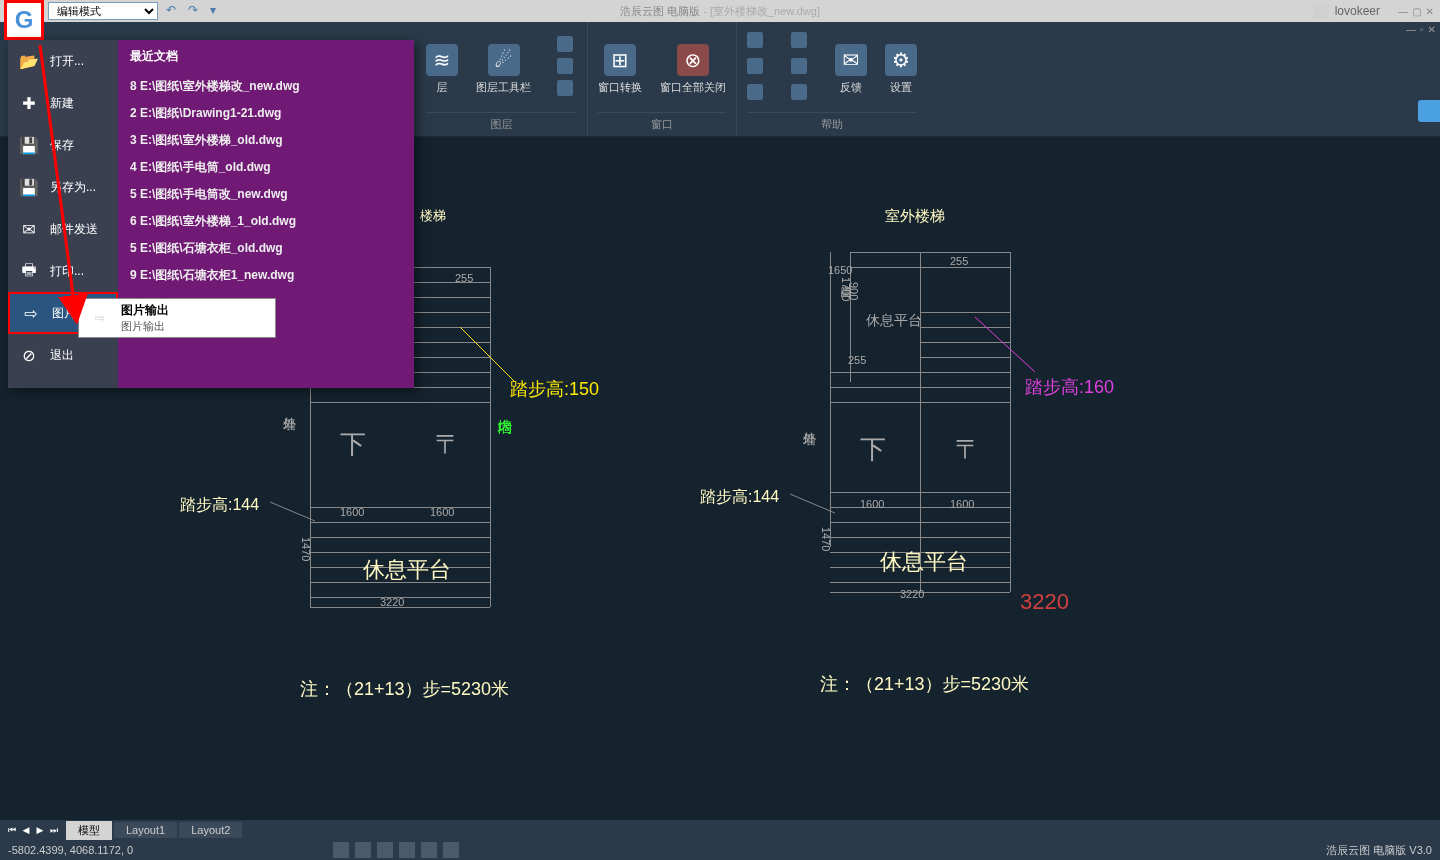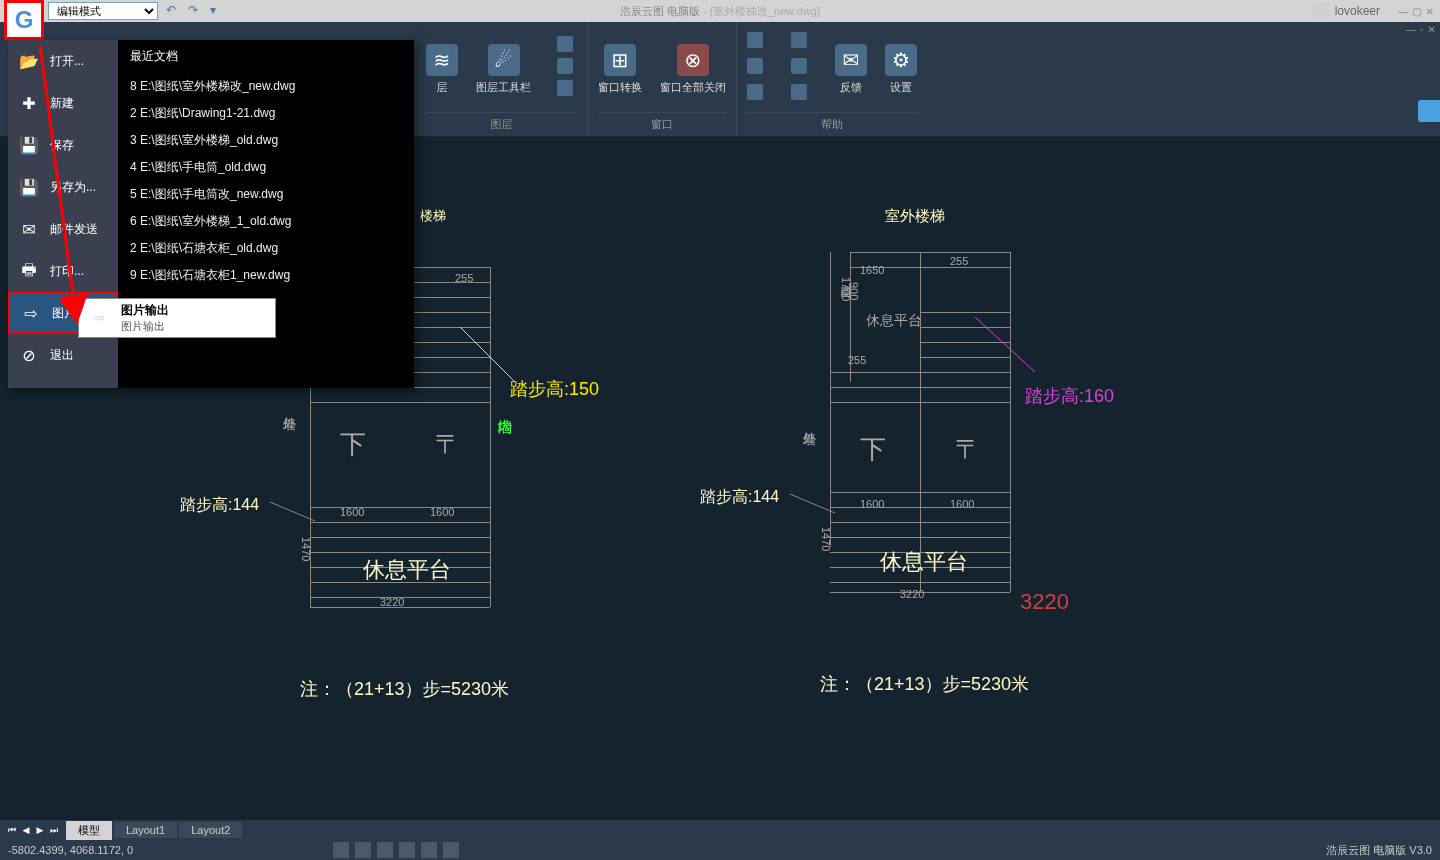--- a/index.html
+++ b/index.html
@@ -27,21 +27,21 @@
     .ribbon-small { width: 20px; margin-left: 8px; }
     .ribbon-small-btn { width: 16px; height: 16px; background: #4a6a8a; margin-bottom: 6px; border-radius: 2px; }
     
     .inner-win { position: absolute; right: 4px; top: 24px; display: flex; gap: 4px; color: #999; z-index: 50; font-size: 10px; }
     
     .app-menu { position: absolute; left: 8px; top: 40px; width: 406px; height: 348px; background: #3a4050; z-index: 200; box-shadow: 3px 3px 10px rgba(0,0,0,0.5); display: flex; }
     .menu-left { width: 110px; background: #3a4050; }
     .menu-item { height: 42px; display: flex; align-items: center; padding: 0 10px; gap: 10px; color: #fff; font-size: 12px; }
     .menu-item.sel { background: #2a5580; border: 2px solid red; }
     .menu-icon { width: 22px; height: 22px; display: flex; align-items: center; justify-content: center; color: #fff; font-size: 16px; }
-    .menu-right { flex: 1; background: #000000; padding: 8px 12px; color: #fff; font-size: 12px; }
+    .menu-right { flex: 1; background: #701a75; padding: 8px 12px; color: #fff; font-size: 12px; font-weight: bold; }
     .recent-title { margin-bottom: 8px; }
     .recent-item { padding: 5px 0; color: #eee; }
     .submenu { position: absolute; left: 78px; top: 298px; width: 198px; height: 40px; background: #fff; border: 1px solid #888; padding: 4px 8px; display: flex; align-items: center; gap: 8px; z-index: 201; }
     .submenu-icon { width: 26px; height: 26px; display: flex; align-items: center; justify-content: center; }
     .submenu-text .t1 { font-weight: bold; font-size: 12px; color: #000; }
     .submenu-text .t2 { font-size: 11px; color: #555; }
     .arrow { position: absolute; left: 30px; top: 45px; z-index: 250; }
     
     .canvas { position: absolute; left: 0px; top: 137px; right: 0px; bottom: 40px; background: #15232e; }
     .drawing { position: absolute; color: #fef9c3; font-size: 13px; }
@@ -194,21 +194,21 @@
       </div>
   </div>
   <div class="menu-right">
     <div class="recent-title">最近文档</div>
     <div class="recent-item">8 E:\图纸\室外楼梯改_new.dwg</div>
     <div class="recent-item">2 E:\图纸\Drawing1-21.dwg</div>
     <div class="recent-item">3 E:\图纸\室外楼梯_old.dwg</div>
     <div class="recent-item">4 E:\图纸\手电筒_old.dwg</div>
     <div class="recent-item">5 E:\图纸\手电筒改_new.dwg</div>
     <div class="recent-item">6 E:\图纸\室外楼梯_1_old.dwg</div>
-    <div class="recent-item">2 E:\图纸\石塘衣柜_old.dwg</div>
+    <div class="recent-item">5 E:\图纸\石塘衣柜_old.dwg</div>
     <div class="recent-item">9 E:\图纸\石塘衣柜1_new.dwg</div>
   </div>
 </div>
 <div class="submenu">
   <div class="submenu-icon">⇨</div>
   <div class="submenu-text">
       <div class="t1">图片输出</div>
       <div class="t2">图片输出</div>
     </div>
 </div>
@@ -289,31 +289,31 @@
     <div class="hline" style="left:0;top:285px;width:180px"></div>
     <div class="hline" style="left:0;top:300px;width:180px"></div>
     <div class="hline" style="left:0;top:315px;width:180px"></div>
     <div class="hline" style="left:0;top:330px;width:180px"></div>
     <div class="hline" style="left:0;top:340px;width:180px"></div>
     <div style="position:absolute;left:36px;top:60px;font-size:14px;color:#aaa">休息平台</div>
     <div style="position:absolute;left:30px;top:180px;font-size:26px;color:#aaa">下</div>
     <div style="position:absolute;left:125px;top:180px;font-size:26px;color:#aaa">〒</div>
   </div>
   <div style="position:absolute;left:800px;top:285px;writing-mode:vertical-rl;font-size:13px;color:#aaa">外墙</div>
-  <div class="annot" style="left:1025px;top:247px;color:#e040e0">踏步高:160</div>
+  <div class="annot" style="left:1025px;top:238px;color:#e040e0">踏步高:160</div>
   <svg style="position:absolute;left:975px;top:180px" width="65" height="60">
       <line x1="0" y1="0" x2="60" y2="55" stroke="#e040e0" stroke-width="1"></line>
     </svg>
   <div class="drawing" style="left:700px;top:350px;font-size:16px">踏步高:144</div>
   <svg style="position:absolute;left:790px;top:351px" width="50" height="30">
       <line x1="0" y1="6" x2="45" y2="25" stroke="#888" stroke-width="1"></line>
     </svg>
   <div class="dim-text drawing" style="left:860px;top:361px">1600</div>
   <div class="dim-text drawing" style="left:950px;top:361px">1600</div>
-  <div class="dim-text drawing" style="left:860px;top:127px">1650</div>
+  <div class="dim-text drawing" style="left:828px;top:127px">1650</div>
   <div class="dim-text drawing" style="left:950px;top:118px">255</div>
   <div class="dim-text drawing" style="left:838px;top:140px;writing-mode:vertical-rl">门高1700</div>
   <div class="dim-text drawing" style="left:848px;top:145px;writing-mode:vertical-rl">900</div>
   <div class="dim-text drawing" style="left:848px;top:217px">255</div>
   <div class="dim-text drawing" style="left:820px;top:390px;writing-mode:vertical-rl">1470</div>
   <div class="dim-text drawing" style="left:900px;top:451px">3220</div>
   <div class="drawing" style="left:880px;top:410px;font-size:22px">休息平台</div>
   <div class="annot" style="left:1020px;top:452px;color:#d04040;font-size:22px">3220</div>
   <div class="drawing" style="left:820px;top:535px;font-size:18px">注：（21+13）步=5230米</div>
 </div>

